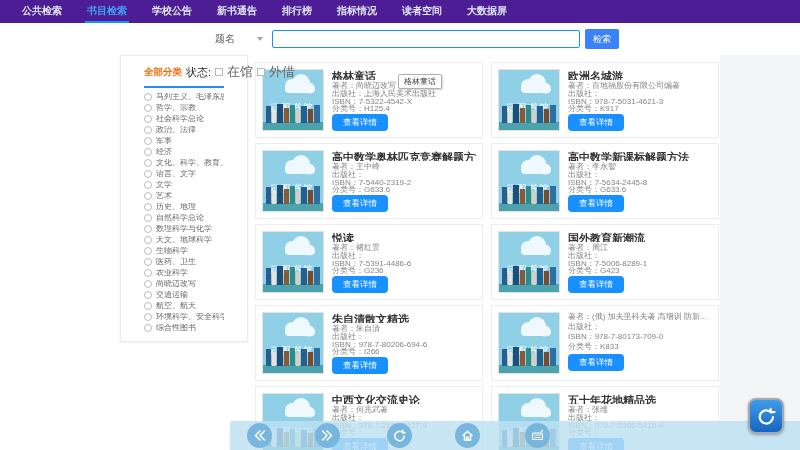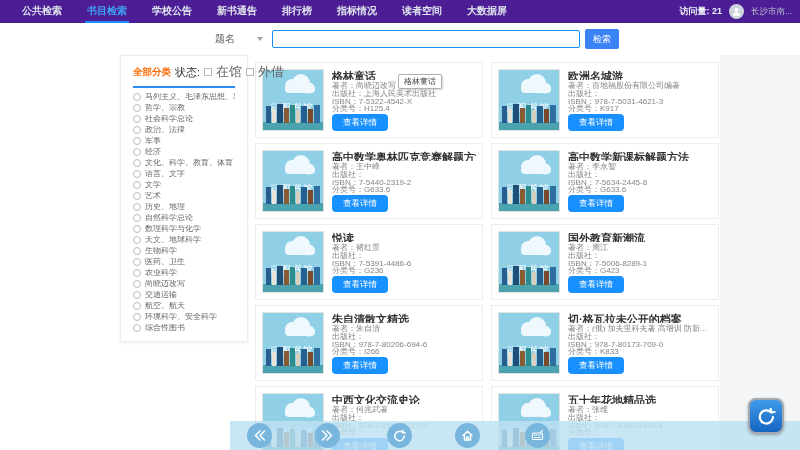--- a/index.html
+++ b/index.html
@@ -23,21 +23,21 @@
          border-top:4px solid #9aa4ad;}
   .search-input{width:308px;height:18px;border:1px solid #1890ff;border-radius:2px;font-size:10px;
                 padding:0 6px;outline:none;box-sizing:border-box;}
   .search-btn{margin-left:5px;height:20px;padding:0 8px;background:#3b82f6;color:#fff;font-size:9px;
               border:none;border-radius:2px;display:flex;align-items:center;cursor:pointer;white-space:nowrap;}
   
   .main{position:relative;height:395px;}
   .gray-panel{position:absolute;left:720px;top:0;width:80px;height:100%;background:#f4f5f7;}
   
   .sidebar{position:absolute;left:120px;top:0;width:128px;background:#fff;border:1px solid #ececec;
-           box-shadow:0 1px 3px rgba(0,0,0,.06);box-sizing:border-box;padding:7px 12px 8px;z-index:2;}
+           box-shadow:0 1px 3px rgba(0,0,0,.06);box-sizing:border-box;padding:7px 23px 8px;z-index:2;}
   .sb-head{display:flex;align-items:center;gap:4px;padding-bottom:5px;border-bottom:2px solid #2a8cf0;}
   .sb-title{color:#f60;font-size:9.5px;font-weight:bold;white-space:nowrap;}
   .sb-status-label{font-size:11px;color:#333;white-space:nowrap;}
   .cb{width:6px;height:6px;border:1px solid #b8b8b8;background:#fff;flex:none;cursor:pointer;}
   .sb-opt{font-size:13px;color:#666;white-space:nowrap;}
   .cat-list{margin-top:4px;}
   .cat-item{display:flex;align-items:center;gap:4px;padding:1.2px 0;cursor:pointer;}
   .radio{width:6px;height:6px;border:1px solid #bbb;border-radius:50%;background:#fff;flex:none;}
   .cat-label{font-size:8px;line-height:8.6px;color:#666;white-space:nowrap;overflow:hidden;}
   
@@ -86,30 +86,20 @@
     </div>
   <div class="nav-item">
       <span>指标情况</span>
     </div>
   <div class="nav-item">
       <span>读者空间</span>
     </div>
   <div class="nav-item">
       <span>大数据屏</span>
     </div>
-  <div class="nav-right">
-    <span class="visits">访问量: 21</span>
-    <span class="avatar">
-      <svg width="9" height="9" viewBox="0 0 9 9">
-        <circle cx="4.5" cy="3" r="2" fill="#ffffff"></circle>
-        <path d="M0.9 8.8 a3.6 3.3 0 0 1 7.2 0 Z" fill="#ffffff"></path>
-      </svg>
-    </span>
-    <span class="user-name">长沙市南...</span>
-  </div>
 </div>
 
 <div class="search-row">
   <div class="field-select">
     <span>题名</span>
     <span class="caret"></span>
   </div>
   <input class="search-input" type="text" value="" style="">
   <button class="search-btn">检索</button>
 </div>
@@ -484,21 +474,20 @@
       <rect x="21" y="38" width="5" height="15" fill="#8a5a33"></rect>
       <rect x="27" y="35" width="5" height="18" fill="#2e8b8b"></rect>
       <rect x="33" y="40" width="4" height="13" fill="#d8cfc0"></rect>
       <rect x="38" y="36" width="6" height="17" fill="#23608f"></rect>
       <rect x="45" y="39" width="5" height="14" fill="#7a4a2a"></rect>
       <rect x="51" y="35" width="6" height="18" fill="#2f6f9f"></rect>
     </g>
   </svg>
         </div>
       <div class="info">
-        <div class="b-title">切·格瓦拉未公开的档案</div>
         <div class="meta"><span>著者：</span><span>(俄) 加夫里科夫著 高增训 防新...</span></div>
         <div class="meta"><span>出版社：</span><span></span></div>
         <div class="meta"><span>ISBN：</span><span>978-7-80173-709-0</span></div>
         <div class="meta"><span>分类号：</span><span>K833</span></div>
         <div class="detail-btn">查看详情</div>
       </div>
     </div>
 
     <div class="card">
       <div class="cover-slot">

